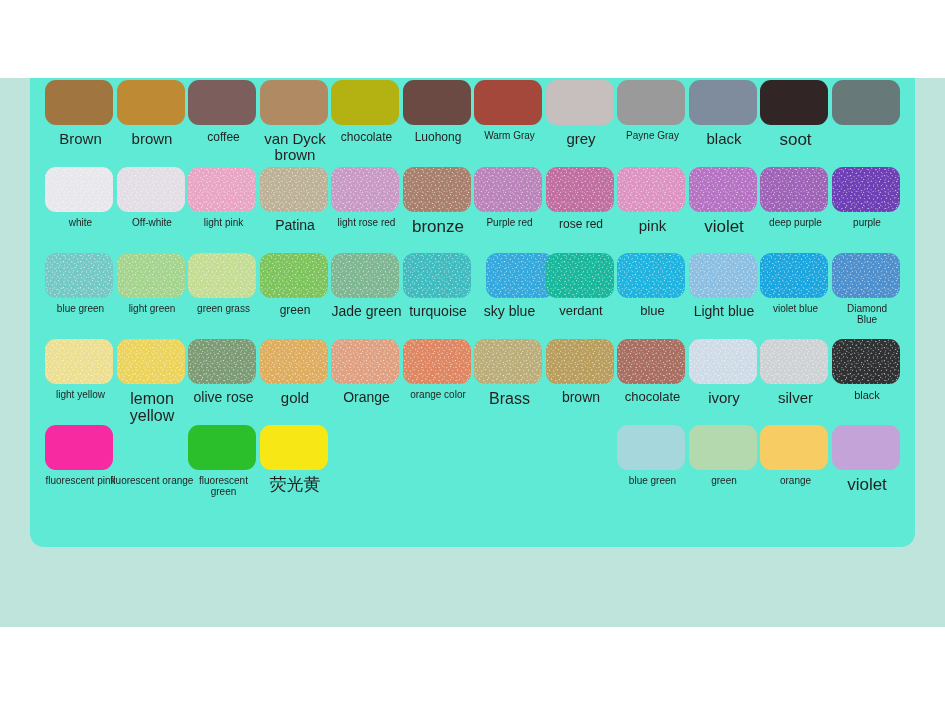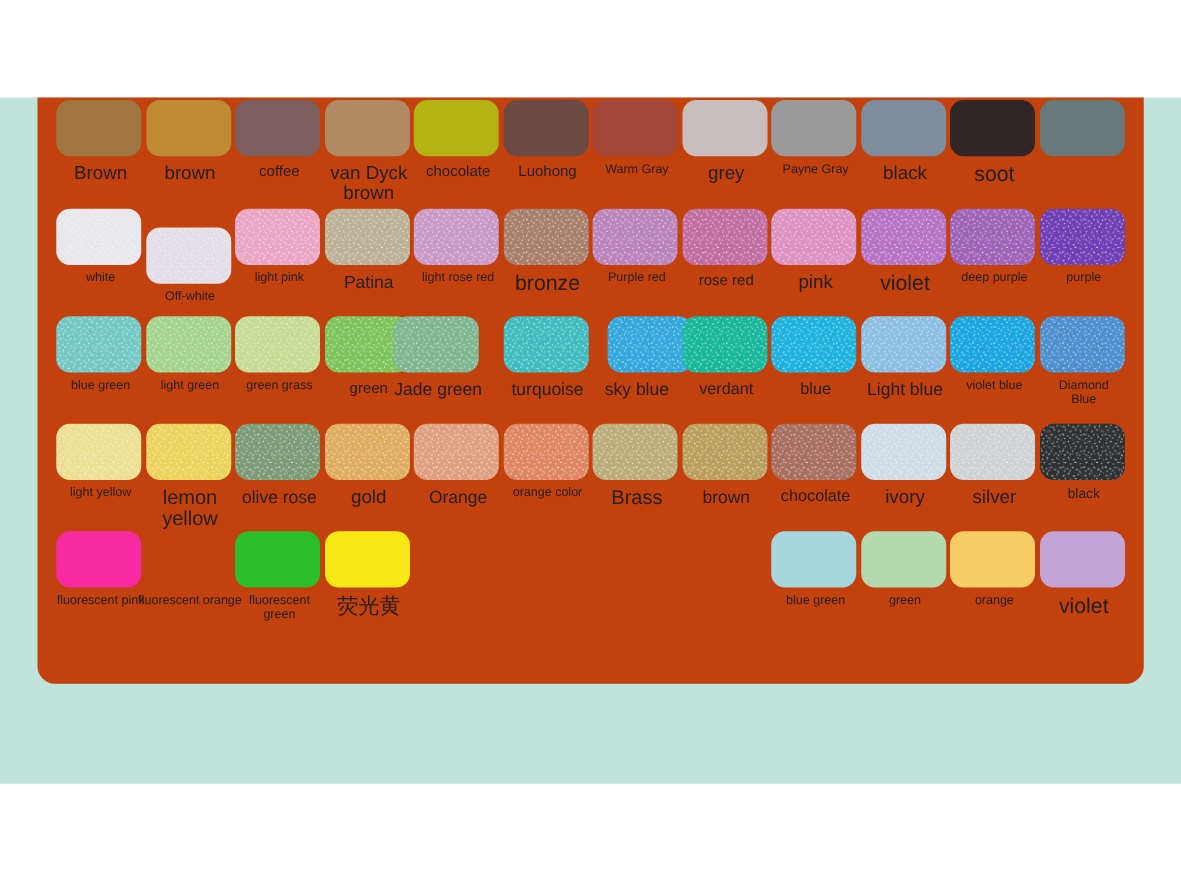--- a/index.html
+++ b/index.html
@@ -25,21 +25,21 @@
     background: #bfe4dc;
   }
 
   
   #swatch-card {
     position: absolute;
     left: 30px;
     top: 78px;
     width: 885px;
     height: 469px;
-    background: #c2410c;
+    background: #5eead4;
     border-radius: 0 0 14px 14px;
     overflow: hidden;
   }
 
   #swatch-grid {
     position: absolute;
     left: 0;
     top: 0;
     width: 885px;
     height: 469px;
@@ -162,21 +162,21 @@
         <div class="swatch-chip" style="background: rgb(49, 37, 37);"></div>
         <div class="swatch-label" style="font-size: 17px; top: 51px;">soot</div>
       </div>
       <div class="swatch-cell" style="left: 801.5px; top: 2px;">
         <div class="swatch-chip" style="background: rgb(104, 121, 122);"></div>
       </div>
       <div class="swatch-cell" style="left: 15px; top: 89px;">
         <div class="swatch-chip glitter" style="background: rgb(232, 231, 236);"></div>
         <div class="swatch-label" style="font-size: 10px; top: 51px;">white</div>
       </div>
-      <div class="swatch-cell" style="left: 86.5px; top: 104px;">
+      <div class="swatch-cell" style="left: 86.5px; top: 89px;">
         <div class="swatch-chip glitter" style="background: rgb(227, 221, 230);"></div>
         <div class="swatch-label" style="font-size: 10px; top: 51px;">Off-white</div>
       </div>
       <div class="swatch-cell" style="left: 158px; top: 89px;">
         <div class="swatch-chip glitter" style="background: rgb(233, 166, 196);"></div>
         <div class="swatch-label" style="font-size: 10px; top: 51px;">light pink</div>
       </div>
       <div class="swatch-cell" style="left: 229.5px; top: 89px;">
         <div class="swatch-chip glitter" style="background: rgb(189, 177, 151);"></div>
         <div class="swatch-label" style="font-size: 14px; top: 51px;">Patina</div>
@@ -222,21 +222,21 @@
         <div class="swatch-label" style="font-size: 10px; top: 51px;">light green</div>
       </div>
       <div class="swatch-cell" style="left: 158px; top: 175px;">
         <div class="swatch-chip glitter" style="background: rgb(197, 220, 148);"></div>
         <div class="swatch-label" style="font-size: 10px; top: 51px;">green grass</div>
       </div>
       <div class="swatch-cell" style="left: 229.5px; top: 175px;">
         <div class="swatch-chip glitter" style="background: rgb(126, 196, 92);"></div>
         <div class="swatch-label" style="font-size: 12px; top: 51px;">green</div>
       </div>
-      <div class="swatch-cell" style="left: 285px; top: 175px; border-radius: 13px;">
+      <div class="swatch-cell" style="left: 301px; top: 175px; border-radius: 13px;">
         <div class="swatch-chip glitter" style="background: rgb(127, 183, 146);"></div>
         <div class="swatch-label" style="font-size: 14px; top: 51px;">Jade green</div>
       </div>
       <div class="swatch-cell" style="left: 372.5px; top: 175px;">
         <div class="swatch-chip glitter" style="background: rgb(64, 188, 192);"></div>
         <div class="swatch-label" style="font-size: 14px; top: 51px;">turquoise</div>
       </div>
       <div class="swatch-cell" style="left: 444px; top: 175px; padding-left: 12px;">
         <div class="swatch-chip glitter" style="background: rgb(53, 168, 221);"></div>
         <div class="swatch-label" style="font-size: 14px; top: 51px;">sky blue</div>

